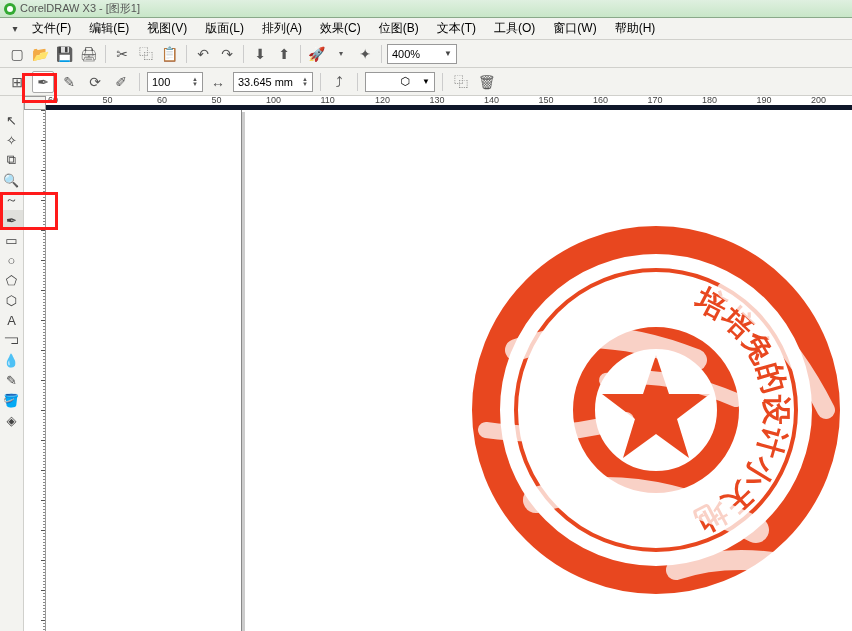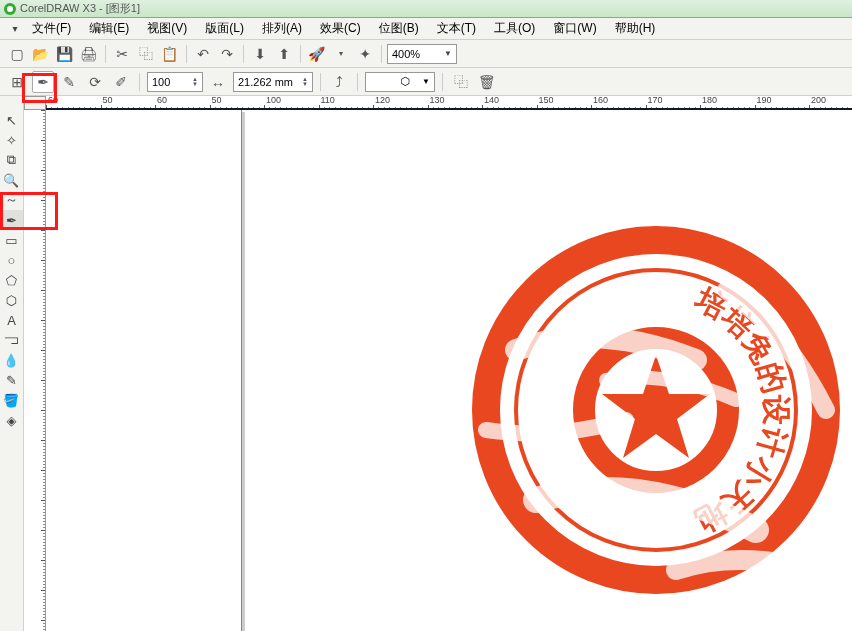--- a/index.html
+++ b/index.html
@@ -19,21 +19,21 @@
   .sep { width: 1px; height: 18px; background: #ccc; margin: 0 3px; }
   .zoom-box { width: 70px; height: 20px; border: 1px solid #999; background: #fff; display: flex; align-items: center; padding: 0 4px; font-size: 11px; justify-content: space-between; }
   .zoom-box .arrow { font-size: 8px; color: #444; }
 
   .propbar { height: 28px; background: #f3f3f0; display: flex; align-items: center; padding: 0 6px; gap: 4px; border-bottom: 1px solid #d0d0cc; }
   .numbox { height: 20px; border: 1px solid #999; background: #fff; display: flex; align-items: center; padding: 0 4px; font-size: 11px; justify-content: space-between; gap: 4px; }
   .numbox .spin { display: flex; flex-direction: column; font-size: 6px; line-height: 5px; color: #555; }
 
   .workspace { position: absolute; top: 96px; left: 0; right: 0; bottom: 0; background: #fff; }
   .rulers-corner { position: absolute; left: 24px; top: 0; width: 22px; height: 14px; background: #f3f3f0; border: 1px solid #999; }
-  .ruler-h { position: absolute; left: 46px; top: 0; right: 0; height: 14px; background: #fff; border-bottom: 2px solid #0f172a; overflow: hidden; }
+  .ruler-h { position: absolute; left: 46px; top: 0; right: 0; height: 14px; background: #fff; border-bottom: 5px solid #0f172a; overflow: hidden; }
   .ruler-v { position: absolute; left: 24px; top: 14px; width: 22px; bottom: 0; background: #fff; border-right: 1px solid #999; overflow: hidden; }
   .rtick { position: absolute; font-size: 9px; color: #444; }
   .ruler-h .rtick { top: 0; width: 1px; height: 14px; }
   .ruler-h .rtick::before { content: ""; position: absolute; top: 9px; width: 1px; height: 5px; background: #555; left: 0; }
   .ruler-h .rtick span { position: absolute; top: -1px; left: 2px; }
   .ruler-v .rtick { left: 0; height: 1px; width: 22px; }
   .ruler-v .rtick::before { content: ""; position: absolute; left: 17px; height: 1px; width: 5px; background: #555; top: 0; }
   .ruler-v .rtick span { position: absolute; left: 1px; top: -10px; transform-origin: left top; writing-mode: vertical-rl; font-size: 9px; transform: rotate(180deg); }
 
   .toolbox { position: absolute; left: 0; top: 0; width: 24px; bottom: 0; background: #f3f3f0; border-right: 1px solid #d0d0cc; display: flex; flex-direction: column; gap: 0; padding-top: 14px; }
@@ -112,21 +112,21 @@
   <span class="sep"></span>
   <div class="numbox" style="width:56px">
     <span>100</span>
     <span class="spin">
         <span>▲</span>
         <span>▼</span>
       </span>
   </div>
   <span class="tbtn">↔</span>
   <div class="numbox" style="width:80px">
-    <span>21.262 mm</span>
+    <span>33.645 mm</span>
     <span class="spin">
         <span>▲</span>
         <span>▼</span>
       </span>
   </div>
   <span class="sep"></span>
   <span class="tbtn">⤴</span>
   <span class="sep"></span>
   <div class="numbox" style="width:70px;justify-content:flex-end">
     <span>⬡</span>

